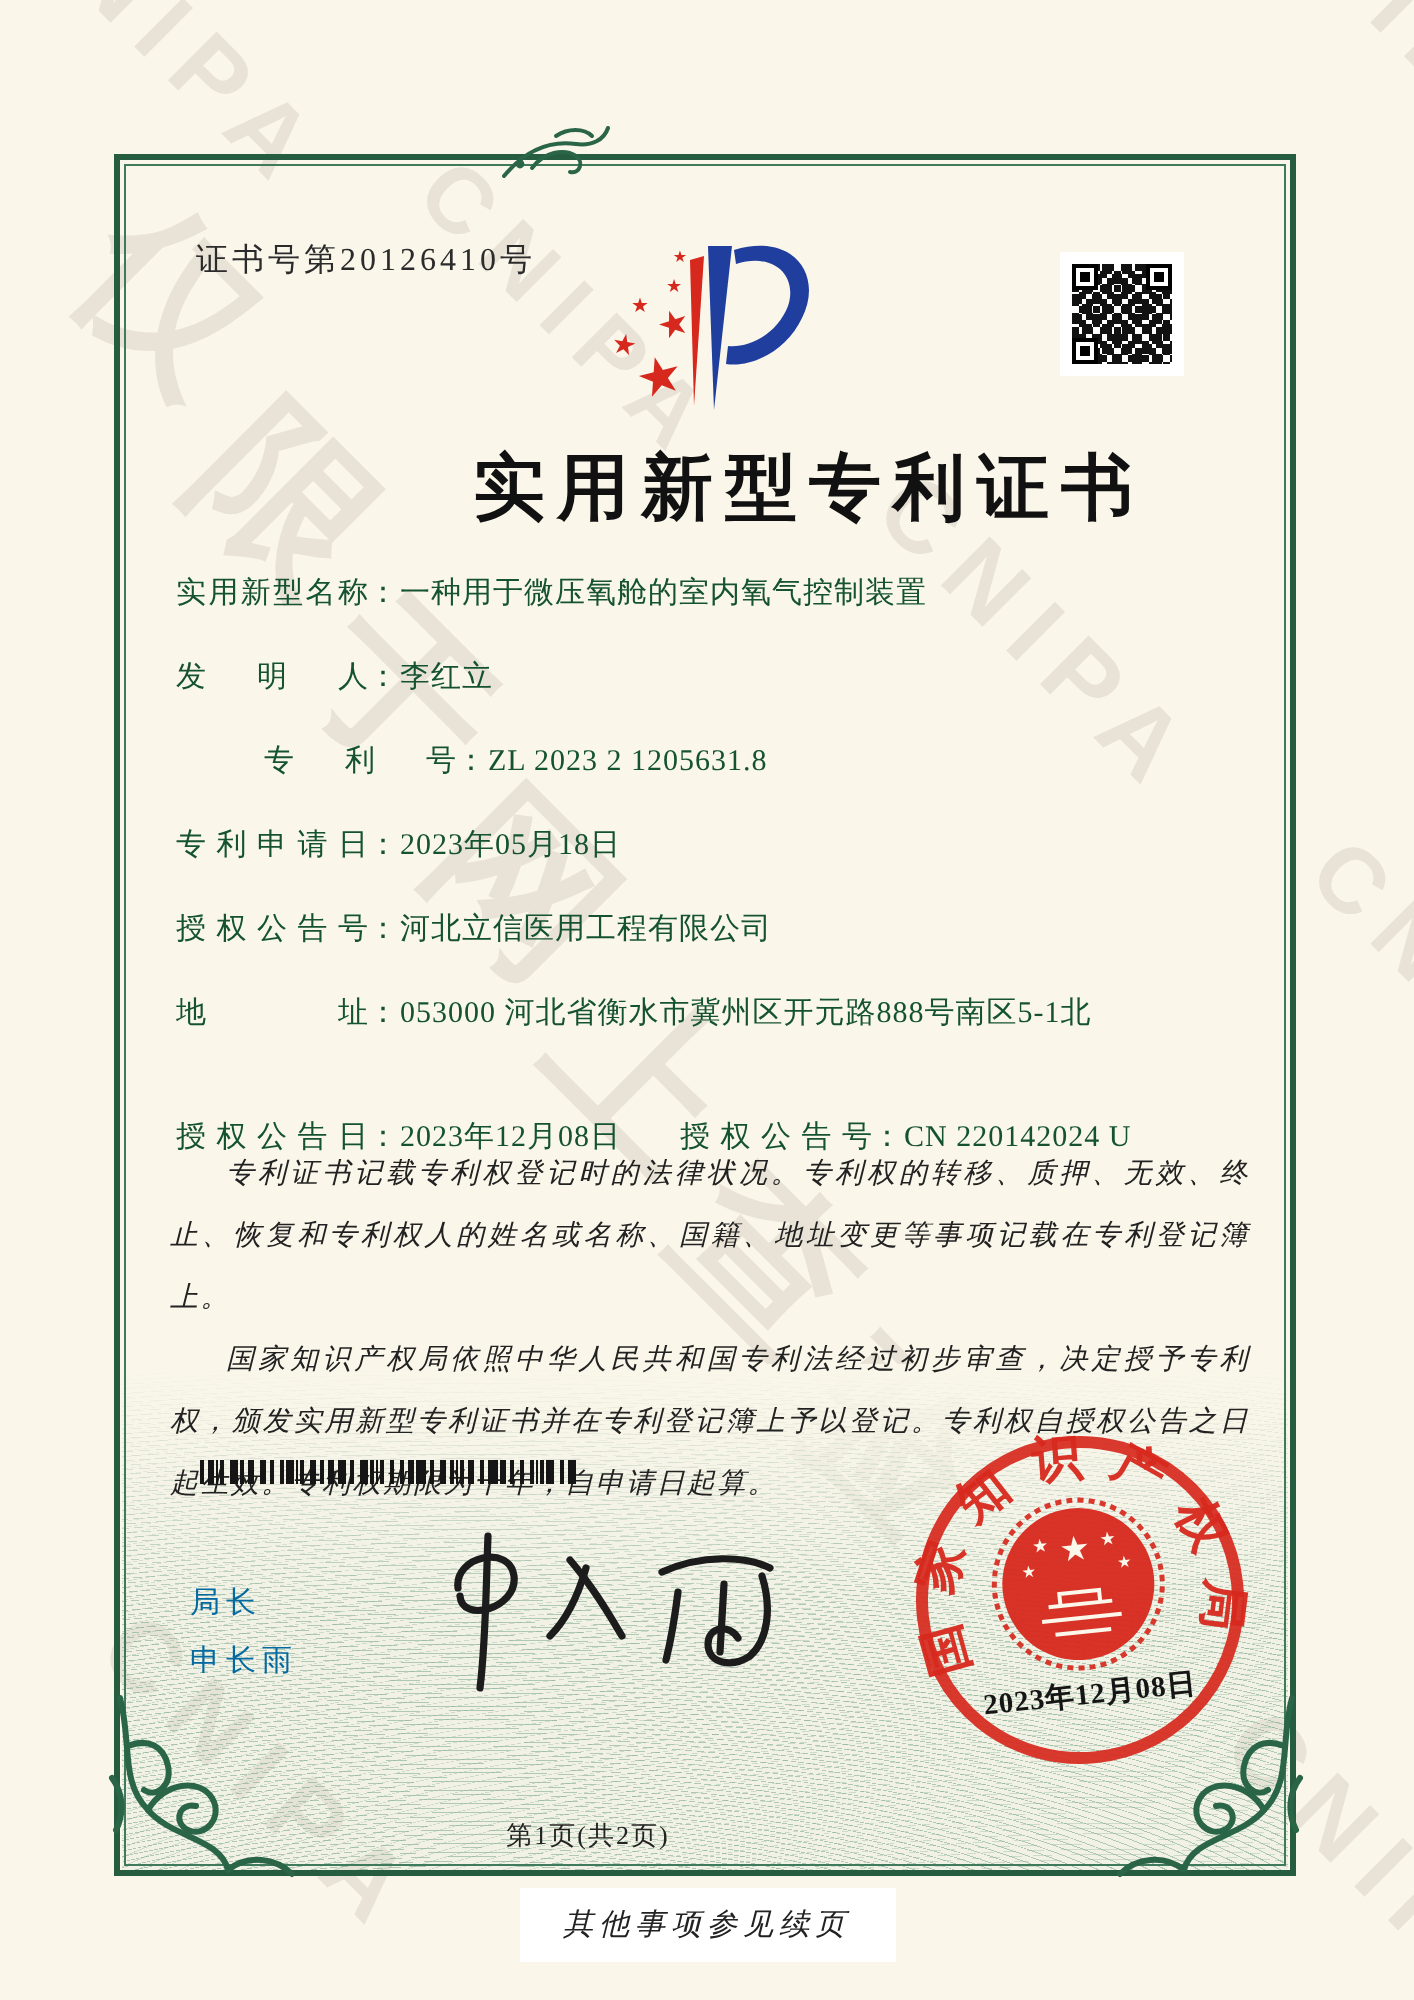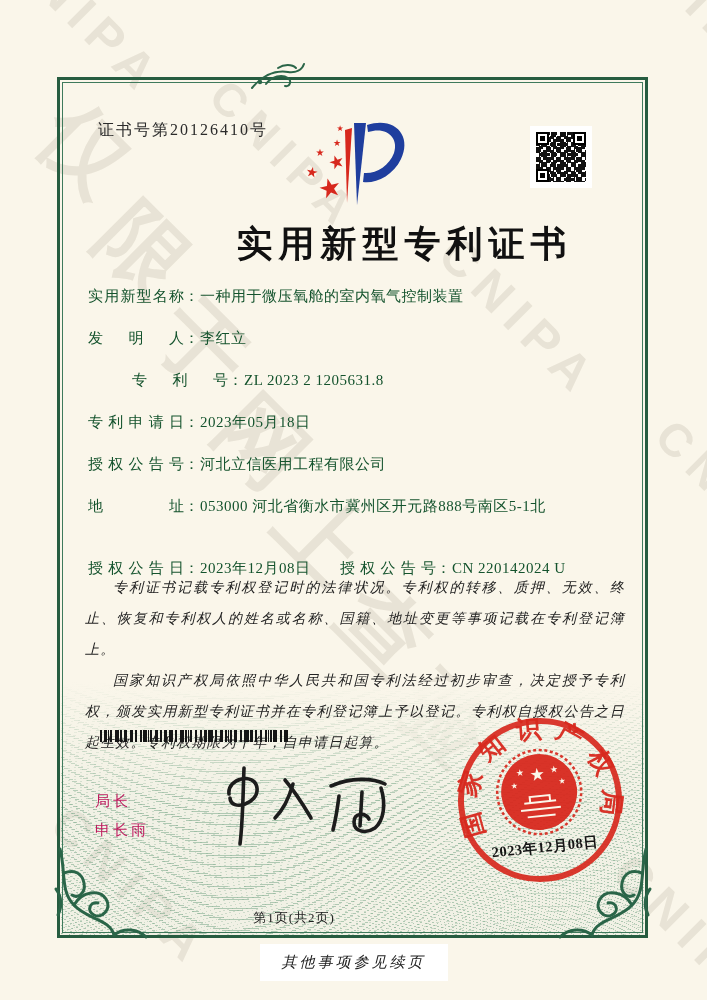--- a/index.html
+++ b/index.html
@@ -68,21 +68,21 @@
            font-style:italic; letter-spacing:1.2px; text-align:justify; color:#222; }
   .legal p { text-indent:2em; }
 
   
   .barcode { left:100px; top:730px; width:188px; height:12px; z-index:4;
     background-image:
       repeating-linear-gradient(90deg,#151515 0 2px, rgba(0,0,0,0) 2px 5px),
       repeating-linear-gradient(90deg,#151515 0 1px, rgba(0,0,0,0) 1px 8px),
       repeating-linear-gradient(90deg, rgba(0,0,0,0) 0 4px, #151515 4px 6px, rgba(0,0,0,0) 6px 13px); }
   .signer { left:95px; top:792px; z-index:4; font-family:"Liberation Sans",sans-serif;
-            font-size:15px; letter-spacing:3px; color:#be185d; }
+            font-size:15px; letter-spacing:3px; color:#0369a1; }
   .signer div { margin-bottom:10px; }
   .signature { left:205px; top:762px; z-index:5; }
 
   .seal { left:452px; top:712px; width:176px; height:176px; z-index:6; transform:rotate(-6deg); }
 
   .page-info { left:57px; top:909px; width:474px; text-align:center; font-size:13px;
                letter-spacing:1px; z-index:4; color:#222; }
   .note-box { left:50%; transform:translateX(-50%); top:944px; background:#ffffff;
               padding:9px 22px; z-index:4; font-size:15px; font-style:italic;
               letter-spacing:3px; color:#222; }

